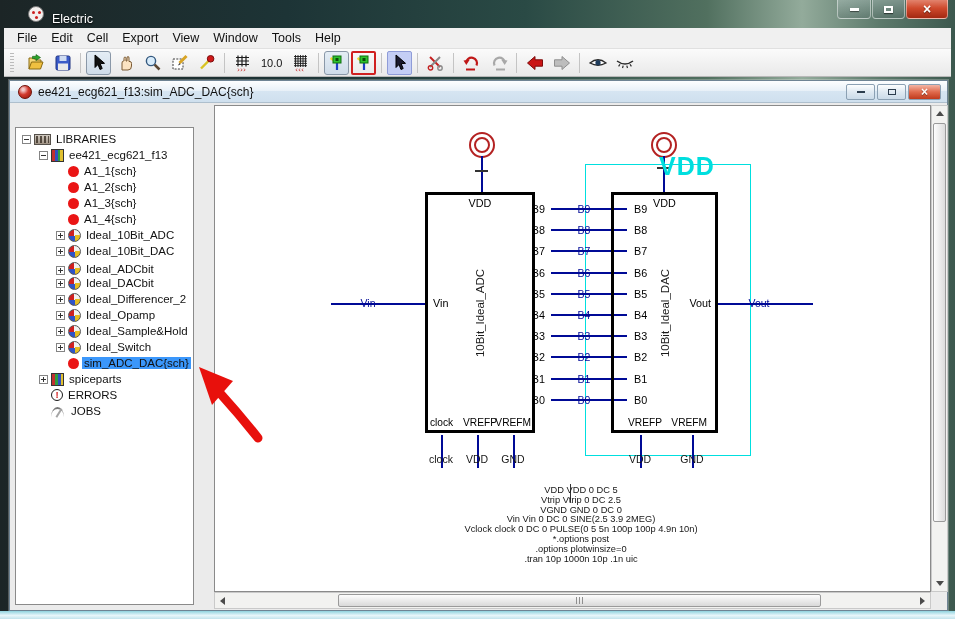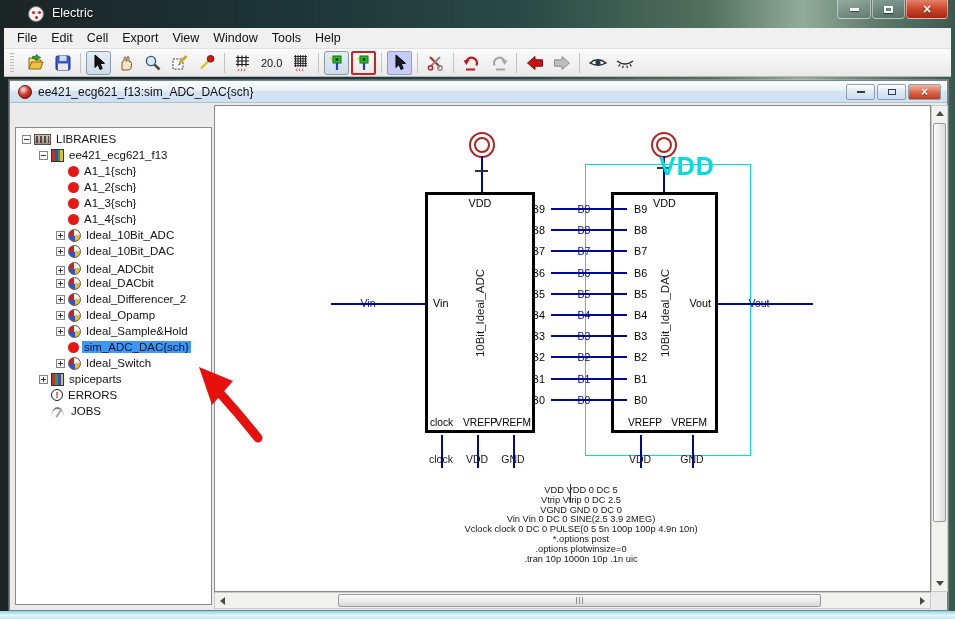--- a/index.html
+++ b/index.html
@@ -7,21 +7,21 @@
   .screen { position:absolute; width:955px; height:619px;
     background:linear-gradient(90deg,#1c2526,#1d3436 30%,#2a4a45 55%,#51705f 74%,#93ab9b 84%,#5d7a6c 92%,#3c584e);
     overflow:hidden; }
 
   
   .titlebar { position:absolute; left:0; top:0; width:955px; height:28px; }
   .app-icon { position:absolute; left:28px; top:6px; width:16px; height:16px; border-radius:50%;
     background:#f4f0ee; border:1px solid #777; }
   .app-icon::before { content:""; position:absolute; left:3px; top:4px; width:3px; height:3px; border-radius:50%;
     background:#cc1f1f; box-shadow:6px 0 0 #cc1f1f, 3px 5px 0 #cc1f1f; }
-  .title-text { position:absolute; left:52px; top:6px; font-size:12.5px; color:#fff; text-shadow:0 1px 2px #000; }
+  .title-text { position:absolute; left:52px; top:12px; font-size:12.5px; color:#fff; text-shadow:0 1px 2px #000; }
   .win-btns { position:absolute; right:7px; top:0; display:flex; }
   .wb { height:19px; border:1px solid rgba(255,255,255,.45); border-top:none; border-radius:0 0 4px 4px;
     display:flex; align-items:center; justify-content:center;
     background:linear-gradient(180deg,rgba(200,215,215,.35),rgba(90,110,110,.25)); margin-left:1px; }
   .wb-min { width:34px; } .wb-max { width:33px; } 
   .wb-close { width:42px; background:linear-gradient(180deg,#e2836d,#cf4a2d 45%,#a32812); }
   .glyph-min { width:9px; height:3px; background:#fff; box-shadow:0 1px 1px rgba(0,0,0,.5); }
   .glyph-max { width:9px; height:7px; border:2px solid #fff; box-shadow:0 1px 1px rgba(0,0,0,.5); }
   .glyph-close { color:#fff; font-size:14px; font-weight:bold; line-height:1; text-shadow:0 1px 1px rgba(0,0,0,.5); }
 
@@ -58,21 +58,21 @@
   .cwb-close { width:33px; background:linear-gradient(180deg,#f3b5a5,#e06a4d 50%,#c03a1d); }
   .cglyph-min { width:8px; height:2px; background:#2c3d4e; }
   .cglyph-max { width:8px; height:6px; border:1.5px solid #2c3d4e; }
   .cglyph-close { color:#fff; font-size:12px; font-weight:bold; line-height:1; text-shadow:0 1px 1px rgba(0,0,0,.4); }
 
   
   .tabs { position:absolute; left:5px; top:25px; height:22px; display:flex; align-items:flex-end; z-index:3; }
   .tab { background:linear-gradient(#f4f4f4,#dcdcdc); border:1px solid #8e8e8e; height:19px;
     padding:2px 9px 0; font-size:11.5px; color:#222; margin-right:-1px; }
   .tab.selected { background:#fcfcfc; height:23px; padding-top:4px; border-bottom:1px solid #fcfcfc; z-index:4; }
-  .tree-panel { position:absolute; left:5px; top:46px; width:197px; height:478px; background:#fff;
+  .tree-panel { position:absolute; left:5px; top:46px; width:179px; height:478px; background:#fff;
     border:1px solid #8a8a8a; overflow:hidden; padding-top:3px; z-index:2; }
   .tree-row { display:flex; align-items:center; height:16px; gap:3px; white-space:nowrap; }
   .tree-label { font-size:11.5px; color:#111; padding:0 2px; }
   .tree-row.selected .tree-label { background:#3b97fb; }
   .expander { width:9px; height:9px; border:1px solid #848484; background:#fff; position:relative; flex:0 0 9px; }
   .expander::before { content:""; position:absolute; left:1px; top:3px; width:5px; height:1px; background:#333; }
   .exp-plus::after { content:""; position:absolute; left:3px; top:1px; width:1px; height:5px; background:#333; }
   .exp-none { visibility:hidden; }
   .tree-icon { flex:0 0 auto; position:relative; }
   .icon-library-building { width:17px; height:11px; background:linear-gradient(#cfc8bf,#9e9183);
@@ -221,21 +221,21 @@
       </svg>
     </div>
     <span class="tb-sep"></span>
 
     <div class="tbtn">
       <svg width="18" height="18" viewBox="0 0 18 18">
         <path d="M2 3.5 H15 M2 7 H15 M2 10.5 H15 M4 1.5 V12.5 M8 1.5 V12.5 M12 1.5 V12.5" stroke="#1c1c1c" stroke-width="1.2" fill="none"></path>
         <text x="3" y="17.5" font-size="7.5" fill="#c02020" font-family="'DejaVu Sans',sans-serif">›››</text>
       </svg>
     </div>
-    <span class="grid-size">20.0</span>
+    <span class="grid-size">10.0</span>
     <div class="tbtn">
       <svg width="18" height="18" viewBox="0 0 18 18">
         <path d="M2 2.5 H15 M2 4.8 H15 M2 7.1 H15 M2 9.4 H15 M2 11.7 H15 M3.5 1 V13 M6 1 V13 M8.5 1 V13 M11 1 V13 M13.5 1 V13" stroke="#1c1c1c" stroke-width="0.9" fill="none"></path>
         <text x="3" y="17.5" font-size="7.5" fill="#c02020" font-family="'DejaVu Sans',sans-serif">‹‹‹</text>
       </svg>
     </div>
     <span class="tb-sep"></span>
 
     <div class="tbtn pressed">
       <svg width="18" height="18" viewBox="0 0 18 18">
@@ -405,30 +405,30 @@
           <span class="tree-icon icon-cell-group"></span>
           <span class="tree-label">Ideal_Opamp</span>
         </div>
 
         <div class="tree-row" style="padding-left: 40px;">
           <span class="expander exp-plus"></span>
           <span class="tree-icon icon-cell-group"></span>
           <span class="tree-label">Ideal_Sample&amp;Hold</span>
         </div>
 
+        <div class="tree-row" style="padding-left: 40px;">
+          <span class="expander exp-plus"></span>
+          <span class="tree-icon icon-cell-group"></span>
+          <span class="tree-label">Ideal_Switch</span>
+        </div>
+
         <div class="tree-row selected" style="padding-left: 40px;">
           <span class="expander exp-none"></span>
           <span class="tree-icon icon-cell-red-dot"></span>
           <span class="tree-label">sim_ADC_DAC{sch}</span>
-        </div>
-
-        <div class="tree-row" style="padding-left: 40px;">
-          <span class="expander exp-plus"></span>
-          <span class="tree-icon icon-cell-group"></span>
-          <span class="tree-label">Ideal_Switch</span>
         </div>
 
         <div class="tree-row" style="padding-left: 23px;">
           <span class="expander exp-plus"></span>
           <span class="tree-icon icon-library-books"></span>
           <span class="tree-label">spiceparts</span>
         </div>
 
         <div class="tree-row" style="padding-left: 23px;">
           <span class="expander exp-none"></span>

